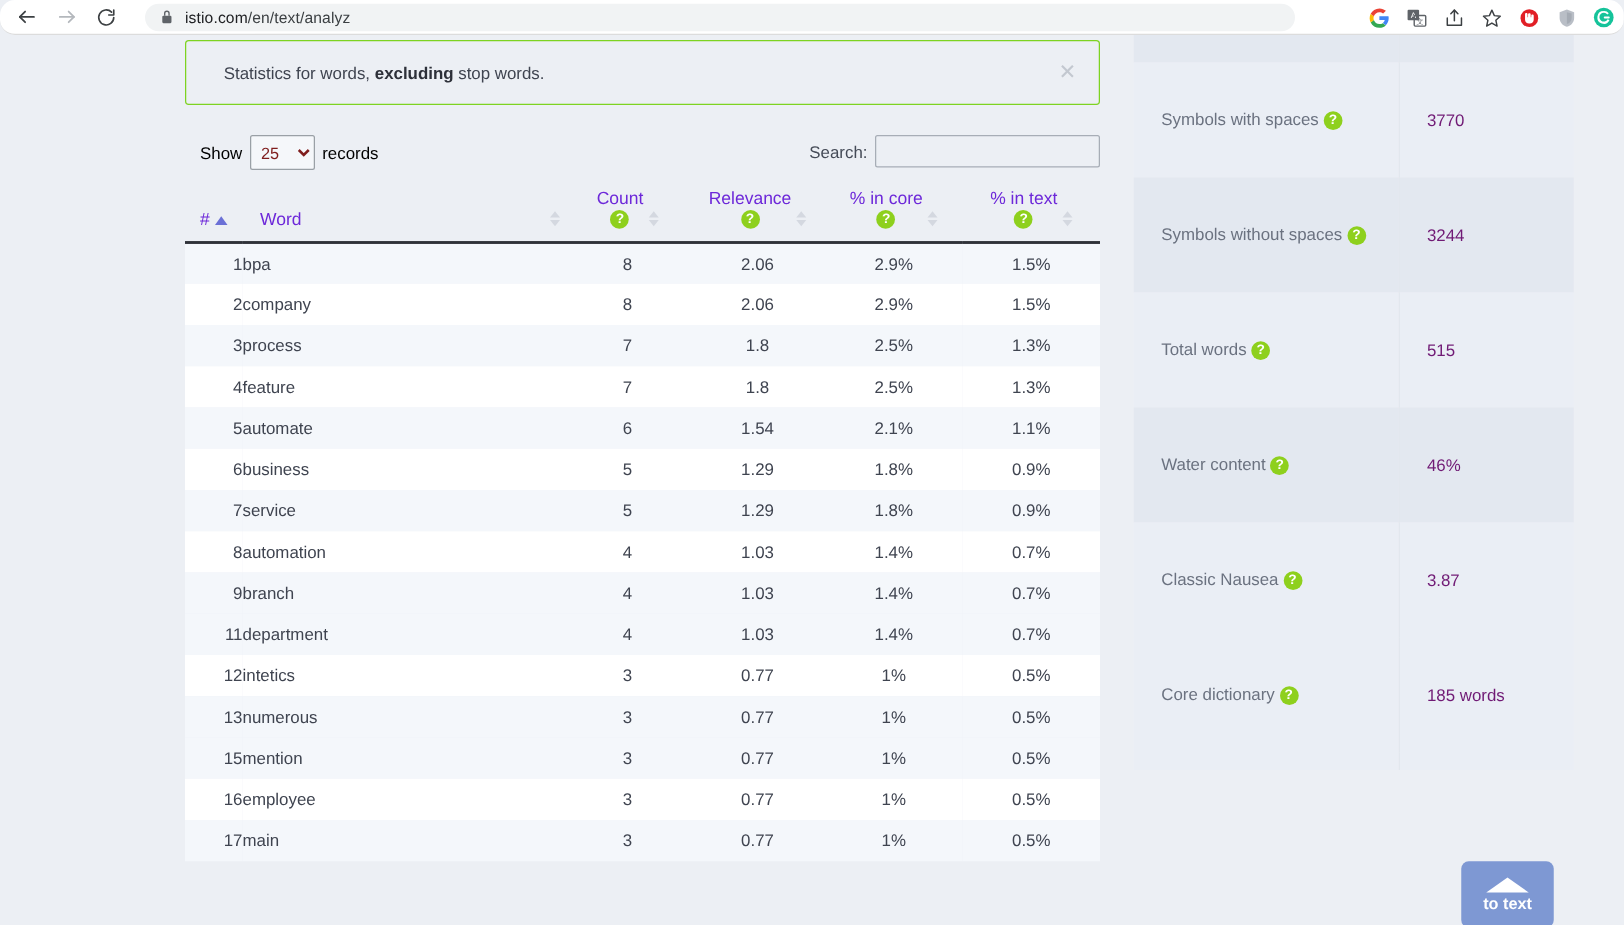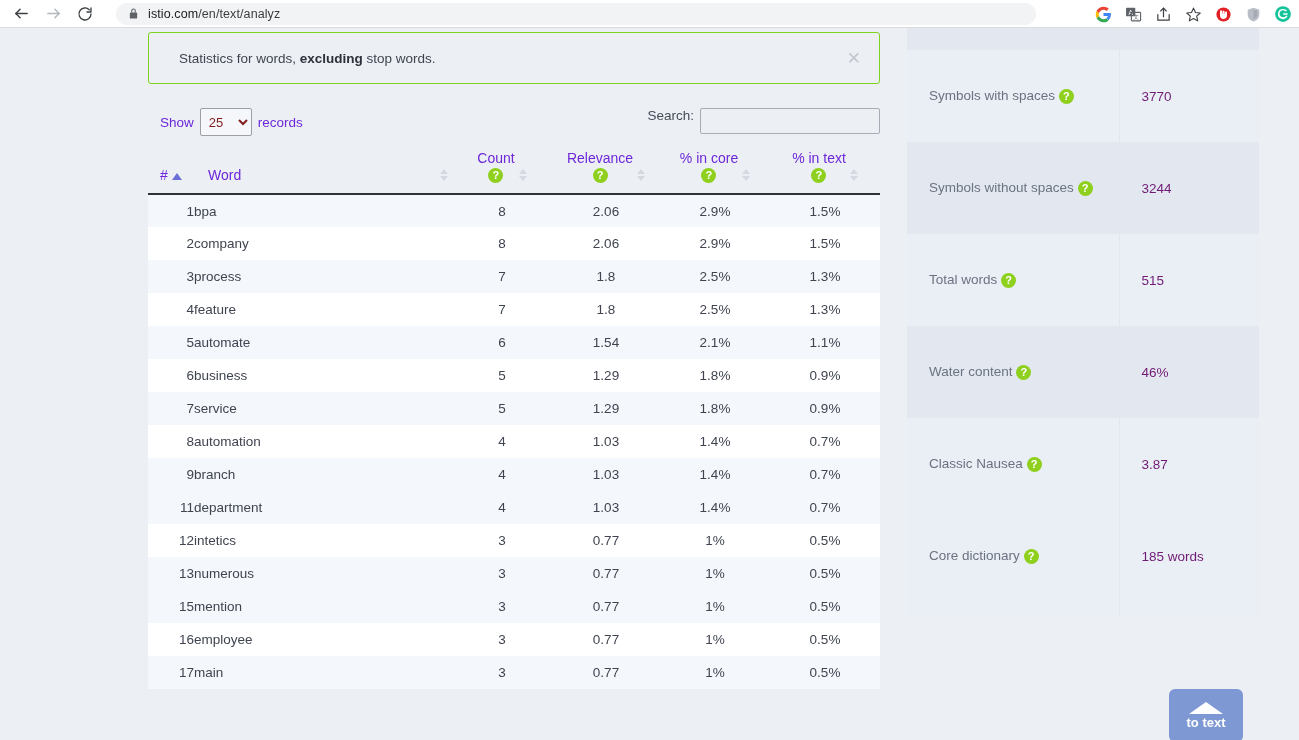--- a/index.html
+++ b/index.html
@@ -10,20 +10,21 @@
     background: #eceff4;
   }
 
   
   .browser-bar {
     position: absolute; top: 0; left: 0;
     width: 1299px; height: 28px;
     background: #ffffff;
     display: flex; align-items: center;
     border-bottom: 1px solid #dcdcdc;
+    border-radius: 12px;
   }
   .nav-btns { display: flex; align-items: center; padding-left: 6px; gap: 2px; }
   .nav-btn {
     width: 30px; height: 26px;
     display: flex; align-items: center; justify-content: center;
     cursor: pointer;
   }
   .nav-btn svg { display: block; }
 
   .omnibox {
@@ -92,38 +93,38 @@
   }
 
   .table-controls {
     margin-top: 24px;
     height: 28px;
     display: flex; align-items: center;
     position: relative;
     padding: 0 0 0 12px;
   }
   .show-label, .records-label {
-    font-size: 13.5px; color: #6d28d9;
+    font-size: 13.5px; color: #000000;
   }
   .len-select {
     margin: 0 6px;
     height: 28px;
     width: 52px;
     border: 1px solid #9aa0a6;
     border-radius: 2px;
     background: #f5f7fa;
     font-size: 13px;
     font-family: "Liberation Sans", sans-serif;
     color: #7f1d1d;
     padding-left: 4px;
     cursor: pointer;
   }
   .search-wrap {
     position: absolute; right: 0; top: 0;
-    display: flex; align-items: flex-start;
+    display: flex; align-items: center;
   }
   .search-label { font-size: 13.5px; color: #454b57; margin-right: 6px; }
   .search-input {
     width: 180px; height: 26px;
     border: 1px solid #a7adb6;
     border-radius: 2px;
     background: #eceff4;
     outline: none;
     font-size: 13px;
     padding: 0 6px;

